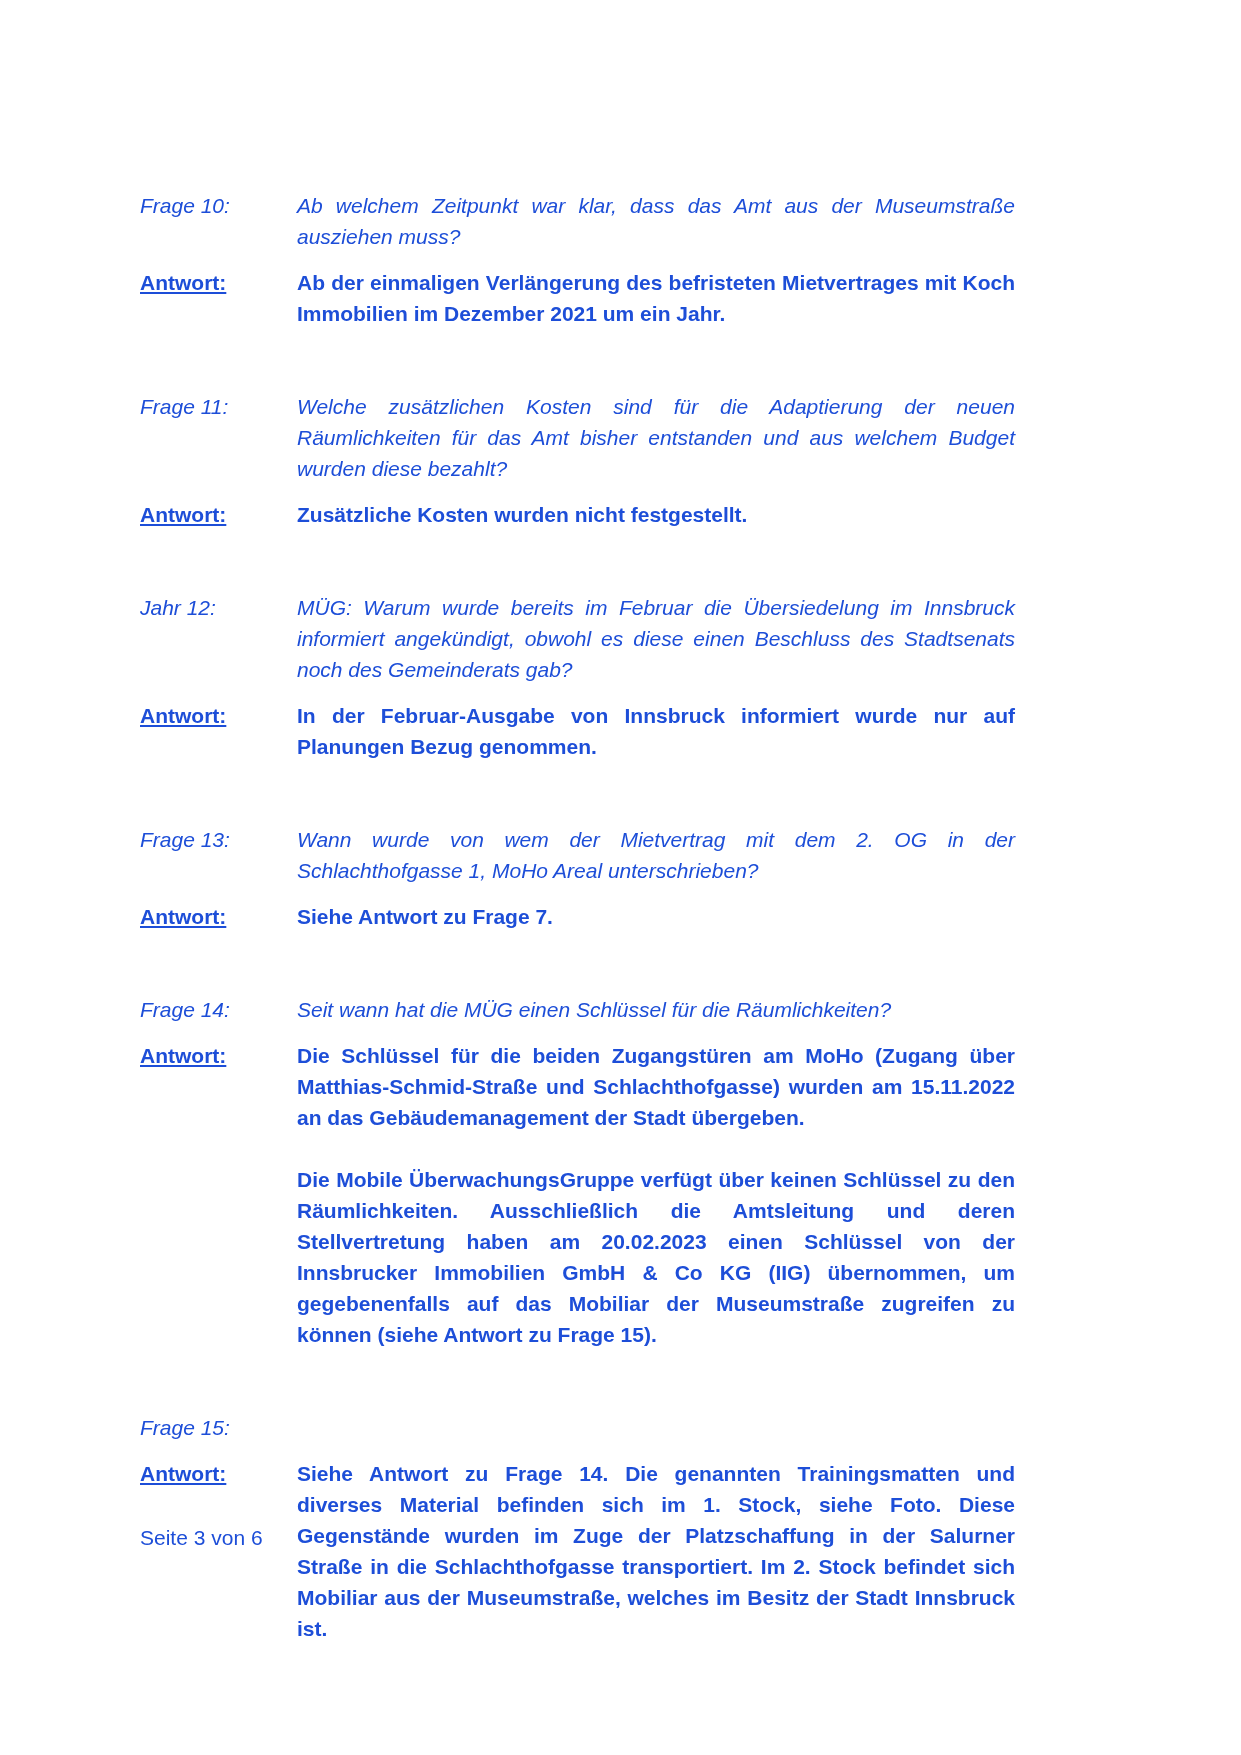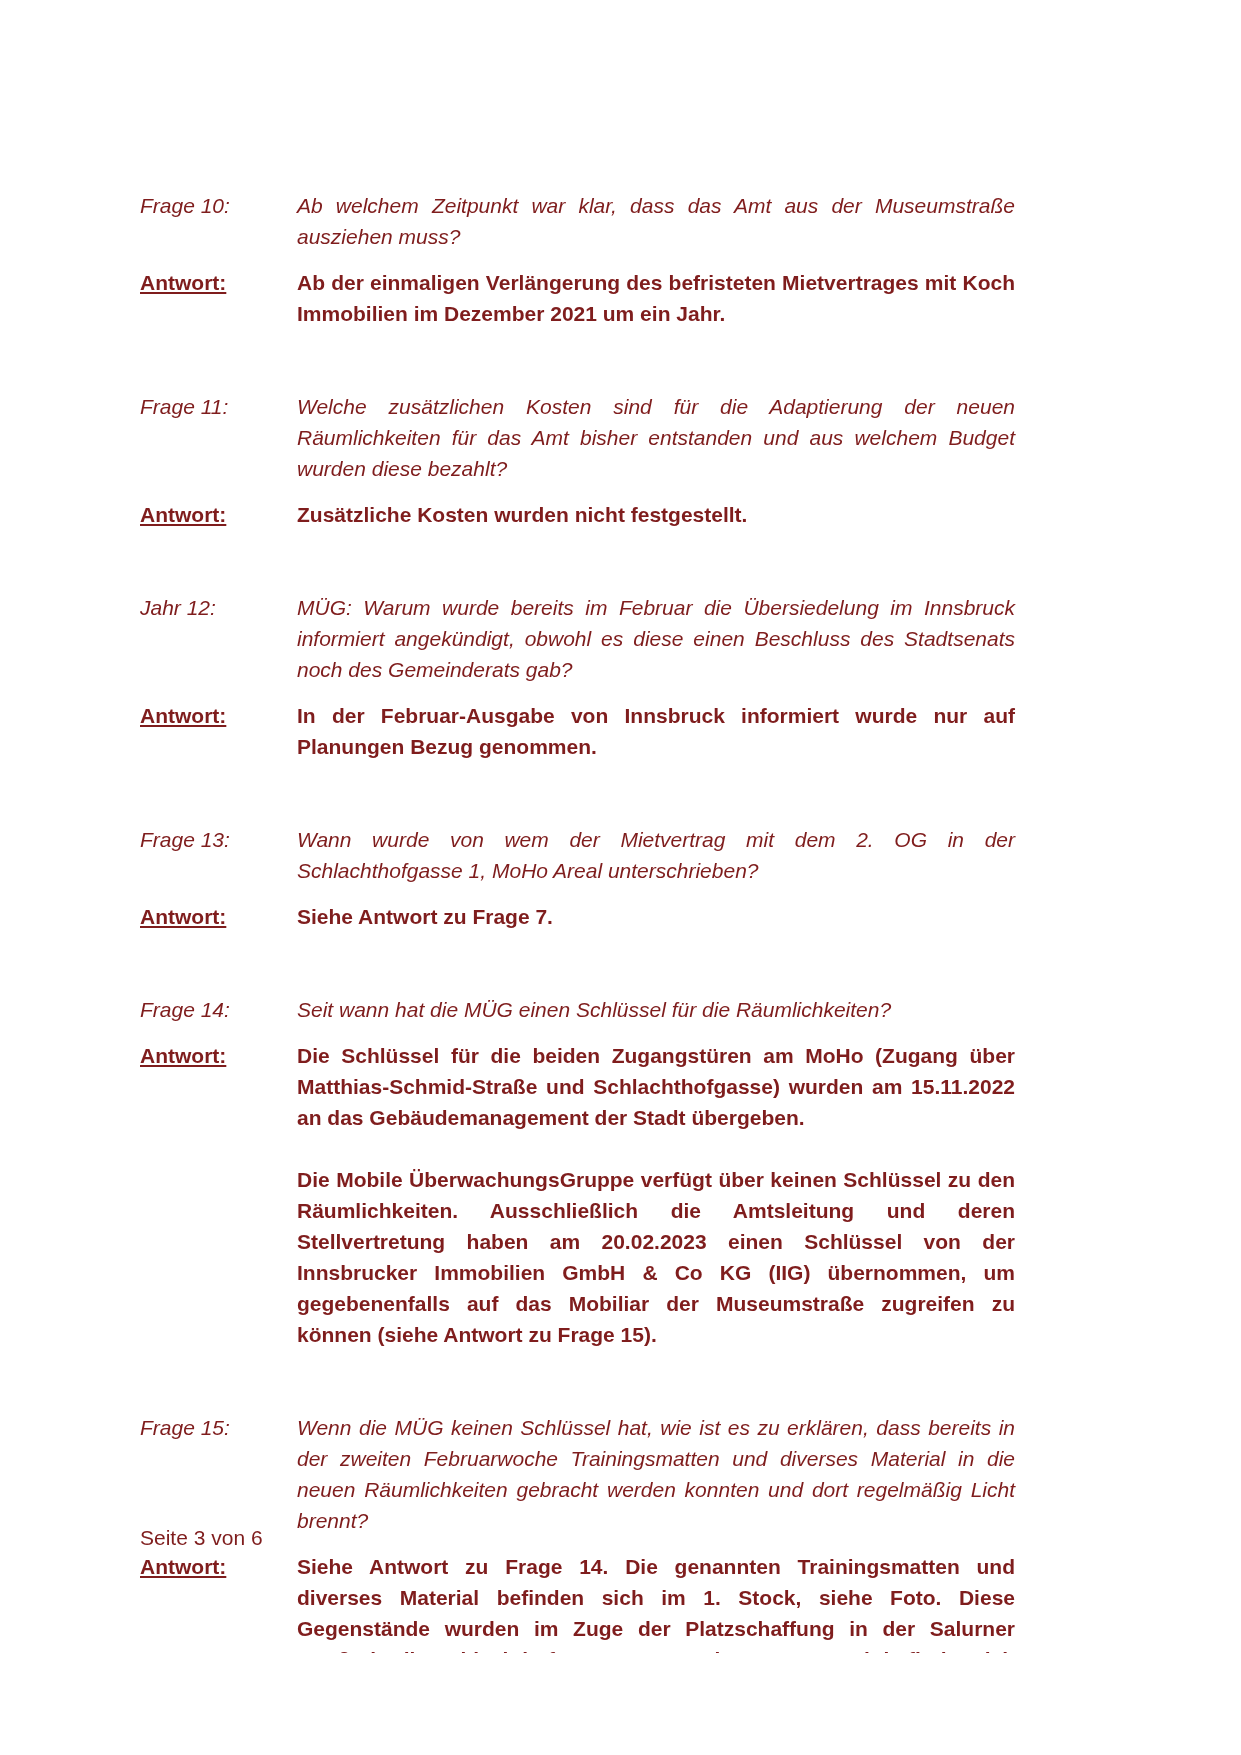--- a/index.html
+++ b/index.html
@@ -7,21 +7,21 @@
     margin: 0;
     padding: 0;
     background: #ffffff;
   }
   .page {
     position: relative;
     width: 1241px;
     height: 1653px;
     margin: 0 auto;
     background: #ffffff;
-    color: #7f1d1d;
+    color: #1d4ed8;
     font-family: "Liberation Sans", sans-serif;
     box-sizing: border-box;
     padding: 190px 226px 0 140px;
     overflow: hidden;
   }
   .qa {
     margin-bottom: 62px;
   }
   .row {
     display: flex;
@@ -153,23 +153,20 @@
       <div class="col answer">
         <p>Die Schlüssel für die beiden Zugangstüren am MoHo (Zugang über Matthias-Schmid-Straße und Schlachthofgasse) wurden am 15.11.2022 an das Gebäudemanagement der Stadt übergeben.</p>
         <p>Die Mobile ÜberwachungsGruppe verfügt über keinen Schlüssel zu den Räumlichkeiten. Ausschließlich die Amtsleitung und deren Stellvertretung haben am 20.02.2023 einen Schlüssel von der Innsbrucker Immobilien GmbH &amp; Co KG (IIG) übernommen, um gegebenenfalls auf das Mobiliar der Museumstraße zugreifen zu können (siehe Antwort zu Frage 15).</p>
       </div>
     </div>
   </section>
 
   <section class="qa">
     <div class="row question-row">
       <div class="label q-label">Frage 15:</div>
-      <div class="col">
-        <p class="question">Wenn die MÜG keinen Schlüssel hat, wie ist es zu erklären, dass bereits in der zweiten Februarwoche Trainingsmatten und diverses Material in die neuen Räumlichkeiten gebracht werden konnten und dort regelmäßig Licht brennt?</p>
-      </div>
     </div>
     <div class="row answer-row">
       <div class="label a-label">Antwort:</div>
       <div class="col answer">
         <p>Siehe Antwort zu Frage 14. Die genannten Trainingsmatten und diverses Material befinden sich im 1. Stock, siehe Foto. Diese Gegenstände wurden im Zuge der Platzschaffung in der Salurner Straße in die Schlachthofgasse transportiert. Im 2. Stock befindet sich Mobiliar aus der Museumstraße, welches im Besitz der Stadt Innsbruck ist.</p>
       </div>
     </div>
   </section>
 
   <footer class="footer">

